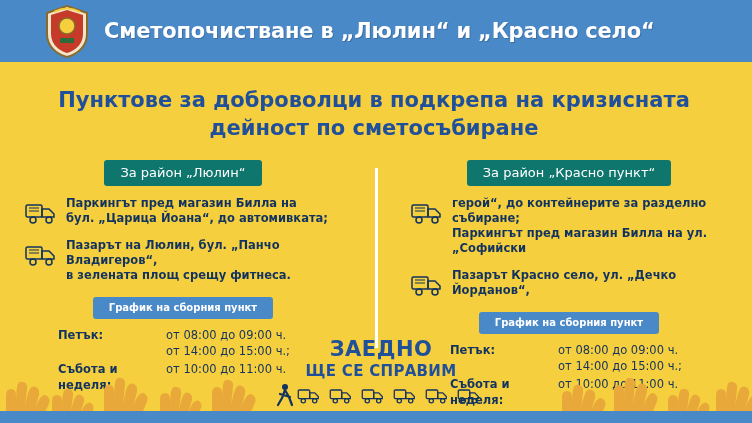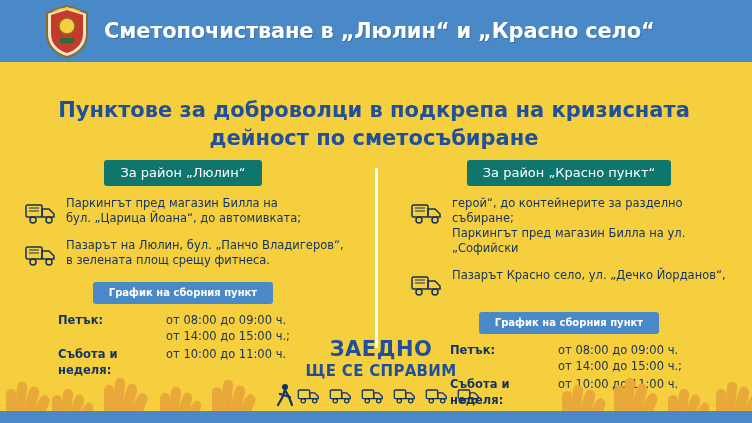--- a/index.html
+++ b/index.html
@@ -30,21 +30,21 @@
     color:#ffffff;
     font-size:21px;
     font-weight:bold;
     letter-spacing:-0.2px;
     text-shadow:1px 1px 0 rgba(0,0,0,.18);
     white-space:nowrap;
   }
 
   
   .main-title{
-    position:absolute;left:0;top:96px;width:748px;
+    position:absolute;left:0;top:86px;width:748px;
     text-align:center;
     color:#21509a;
     font-weight:bold;
     font-size:21px;
     line-height:28px;
     padding:0 40px;
     box-sizing:border-box;
   }
   .main-title .l2{display:block;}
 
@@ -78,21 +78,21 @@
     padding-left:6px;
   }
   .point .pic{
     width:34px;height:28px;flex:0 0 auto;margin-right:8px;margin-top:2px;
   }
   .point .txt{
     font-size:11.5px;
     line-height:15px;
     color:#12335f;
   }
-  .point .txt span{display:block;}
+  .point .txt span{display:block;font-weight:bold;}
 
   .schedule-badge{
     margin:14px auto 8px auto;
     background:#4a89c8;
     color:#ffffff;
     font-weight:bold;
     font-size:10px;
     padding:5px 16px 6px 16px;
     border-radius:3px;
     display:table;

